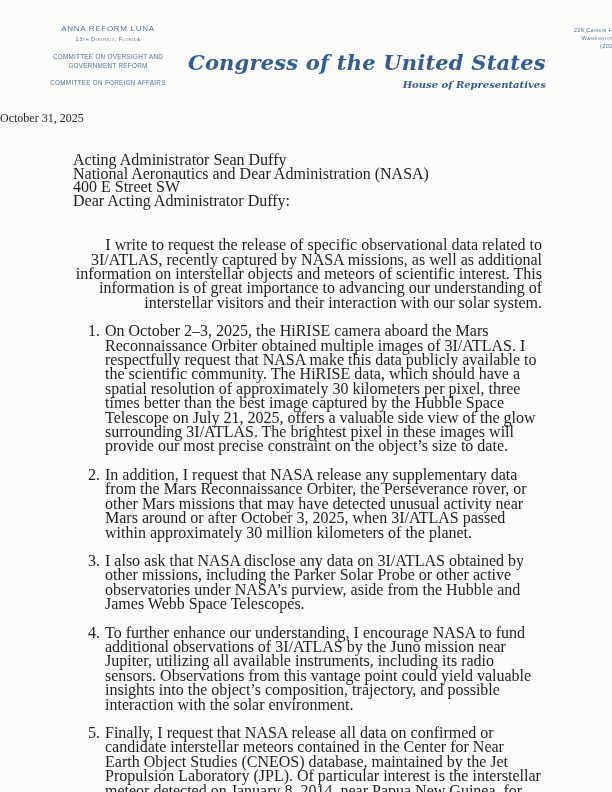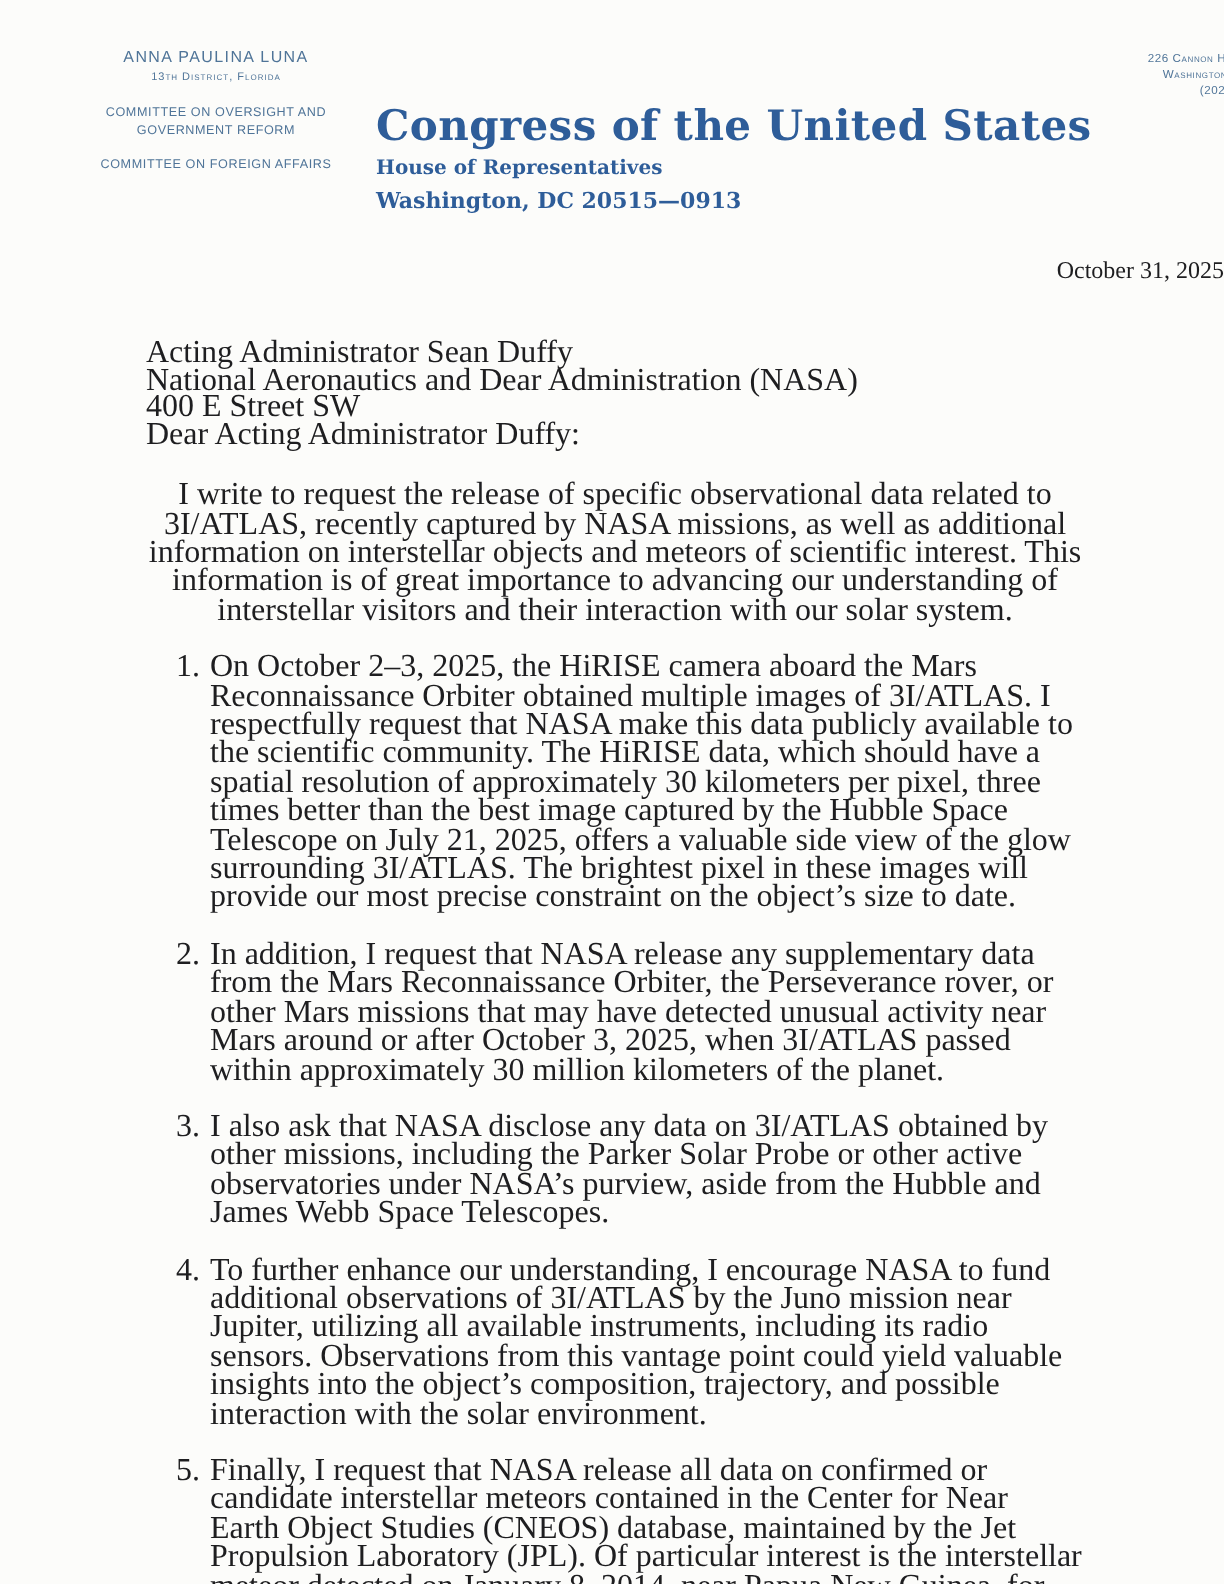--- a/index.html
+++ b/index.html
@@ -19,61 +19,60 @@
   .lh-left {
     width:160px; flex:none; text-align:center;
     color:#4f7498;
     font-family:"Liberation Sans", sans-serif;
   }
   .member-name { font-size:8px; letter-spacing:0.7px; margin-top:4px; }
   .member-district { font-size:5.5px; font-variant:small-caps; letter-spacing:0.5px; margin-top:3px; }
   .committee { font-size:6.3px; letter-spacing:0.3px; line-height:8.5px; margin-top:11px; padding:0 14px; }
   .committee + .committee { margin-top:9px; }
 
-  .lh-center { flex:1; text-align:left; color:#2e5d99; padding-top:30px; }
+  .lh-center { flex:1; text-align:right; color:#2e5d99; padding-top:30px;font-style:italic; }
   .congress { font-family:"DejaVu Serif", serif; font-weight:bold; font-size:21px; letter-spacing:0.2px; white-space:nowrap; }
   .house    { font-family:"DejaVu Serif", serif; font-weight:bold; font-size:10px; margin-top:4px; }
   .dcline   { font-family:"DejaVu Serif", serif; font-weight:bold; font-size:11px; margin-top:4px; }
 
   .lh-right {
     width:152px; flex:none; text-align:center;
     color:#4f7498;
     font-family:"Liberation Sans", sans-serif;
     font-size:5.8px; font-variant:small-caps; letter-spacing:0.3px;
     line-height:8px; padding-top:6px;
   }
 
   
-  .dateline { text-align:right; font-size:12px; margin-top:21px; }
+  .dateline { text-align:left; font-size:12px; margin-top:21px; }
   .body { padding:0 70px 0 73px; font-size:16px; line-height:14.4px; }
   .recipient { margin-top:27px; line-height:13.6px; }
   .salutation { }
-  .intro { margin:16px 0 0 0; text-align:center; }
+  .intro { margin:30px 0 0 0; text-align:right; }
   ol.requests { list-style:none; margin:0; padding:0; }
   ol.requests li { display:flex; margin-top:14px; }
   ol.requests .num { flex:none; width:17px; margin-left:15px; }
   ol.requests .li-text { flex:1; }
 </style>
 </head>
 <body>
 
 <div class="page">
 
   <header class="letterhead">
     <div class="lh-left">
-      <div class="member-name">ANNA PAULINA LUNA</div>
+      <div class="member-name">ANNA REFORM LUNA</div>
       <div class="member-district">13th District, Florida</div>
       <div class="committee">COMMITTEE ON OVERSIGHT AND GOVERNMENT REFORM</div>
       <div class="committee">COMMITTEE ON FOREIGN AFFAIRS</div>
     </div>
 
     <div class="lh-center">
       <div class="congress">Congress of the United States</div>
       <div class="house">House of Representatives</div>
-      <div class="dcline">Washington, DC 20515—0913</div>
     </div>
 
     <div class="lh-right">
       <div>226 Cannon House Office Building</div>
       <div>Washington, DC 20515-0913</div>
       <div>(202) 225-5961</div>
     </div>
   </header>
 
   <div class="dateline">October 31, 2025</div>

